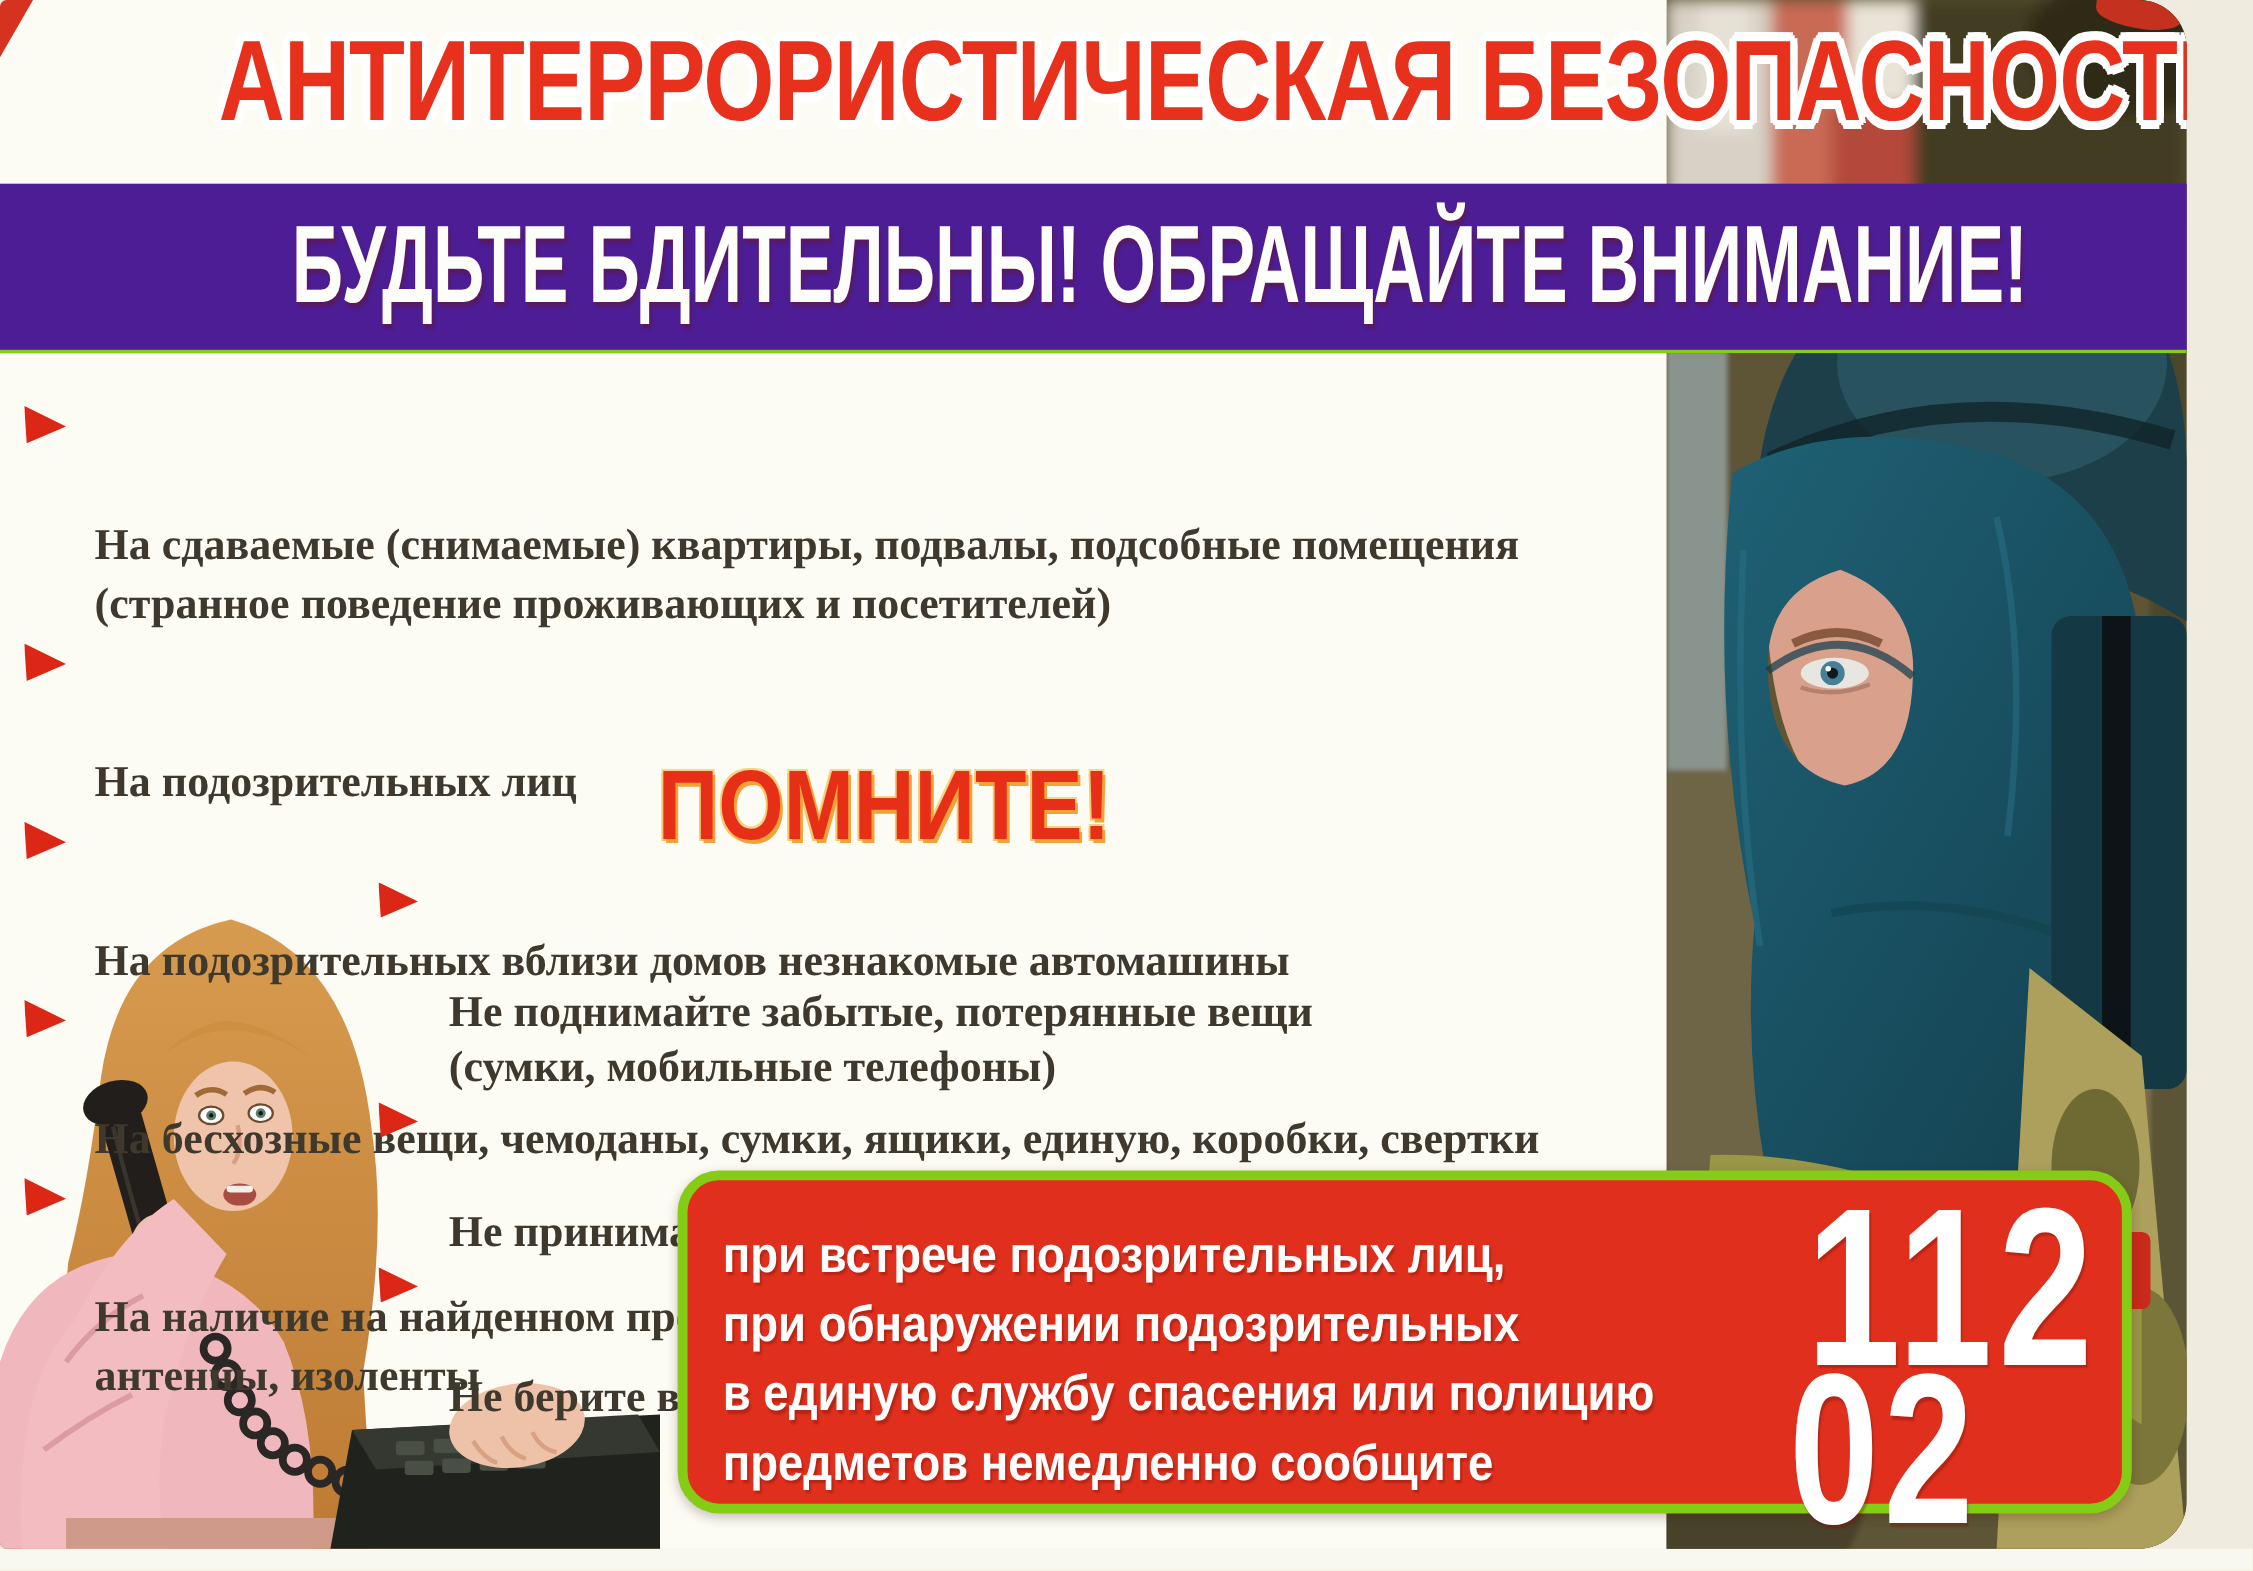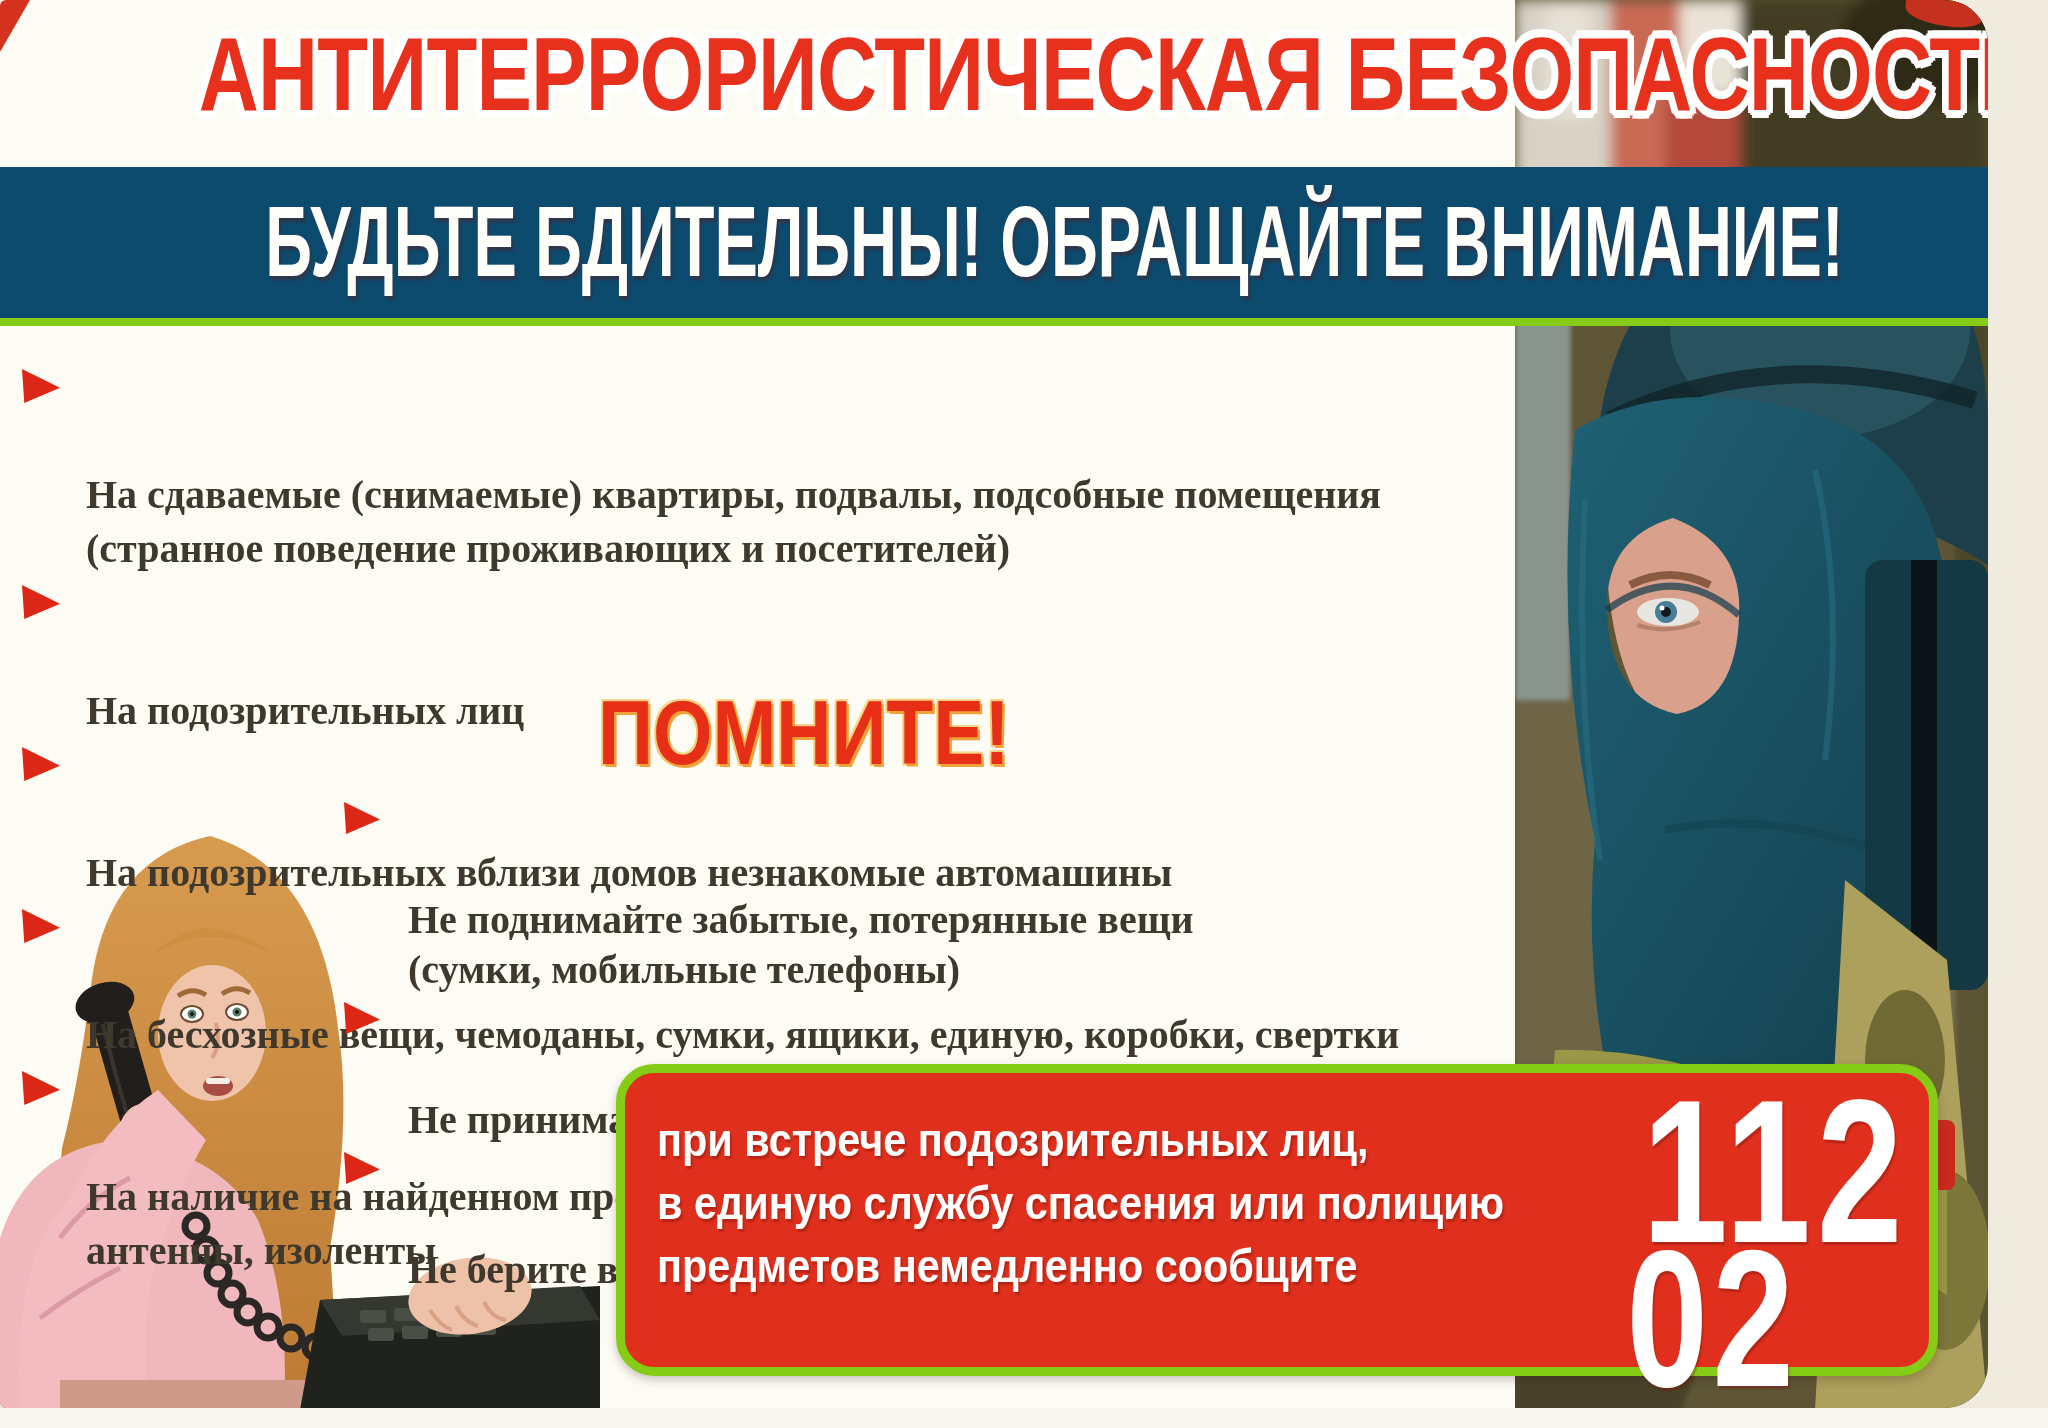--- a/index.html
+++ b/index.html
@@ -16,22 +16,22 @@
   
   .title{position:absolute;left:0;top:22px;width:1988px;text-align:center;z-index:3;
          color:#e8311d;font-weight:bold;font-size:104px;line-height:1.0;white-space:nowrap;
          transform:scaleX(0.80);transform-origin:50% 50%;letter-spacing:-1px;
          text-shadow:7px 0 0 #fff,-7px 0 0 #fff,0 7px 0 #fff,0 -7px 0 #fff,
                      5px 5px 0 #fff,-5px -5px 0 #fff,5px -5px 0 #fff,-5px 5px 0 #fff,
                      8px 3px 0 #fff,-8px -3px 0 #fff,3px 8px 0 #fff,-3px -8px 0 #fff,
                      8px -3px 0 #fff,-8px 3px 0 #fff,3px -8px 0 #fff,-3px 8px 0 #fff;}
 
   
-  .banner{position:absolute;left:0;top:167px;width:1988px;height:151px;background:#0c4a6e;
-          border-bottom:8px solid #84cc16;z-index:3;}
+  .banner{position:absolute;left:0;top:167px;width:1988px;height:151px;background:#4c1d95;
+          border-bottom:3px solid #84cc16;z-index:3;}
   .banner-text{position:absolute;left:0;top:0;width:1515px;height:151px;line-height:148px;
           text-align:center;color:#fdfdfa;font-weight:bold;font-size:100px;white-space:nowrap;
           transform:scaleX(0.65);transform-origin:50% 50%;
           text-shadow:3px 4px 3px rgba(110,20,10,0.35);}
 
   
   .blist{position:absolute;z-index:2;list-style:none;margin:0;padding:0;
          font-family:"Liberation Serif",serif;font-weight:bold;color:#3e382d;}
   .blist li{position:relative;padding-left:68px;white-space:pre-line;}
   .list-watch{left:18px;top:360px;width:1480px;font-size:40px;line-height:54px;}
@@ -258,20 +258,21 @@
         <span class="tri"></span>
         <span>Не принимайте от незнакомых лиц никаких  подарков</span></li>
       <li>
         <span class="tri"></span>
         <span>Не берите вещи с просьбой передать другим лицам</span></li>
     </ul>
 
     <div class="alert-box">
       <div class="alert-lines">
         <div><span class="cond">при встрече подозрительных лиц,</span></div>
+        <div><span class="cond">при обнаружении подозрительных</span></div>
         <div><span class="cond">в единую службу спасения или полицию</span></div>
         <div><span class="cond">предметов немедленно сообщите</span></div>
       </div>
       <div class="alert-phones">
         <div class="phone-row"><span class="phone-1">112</span></div>
         <div class="phone-row"><span class="phone-2">02</span></div>
       </div>
     </div>
 
     <div class="corner-wedge"></div>

